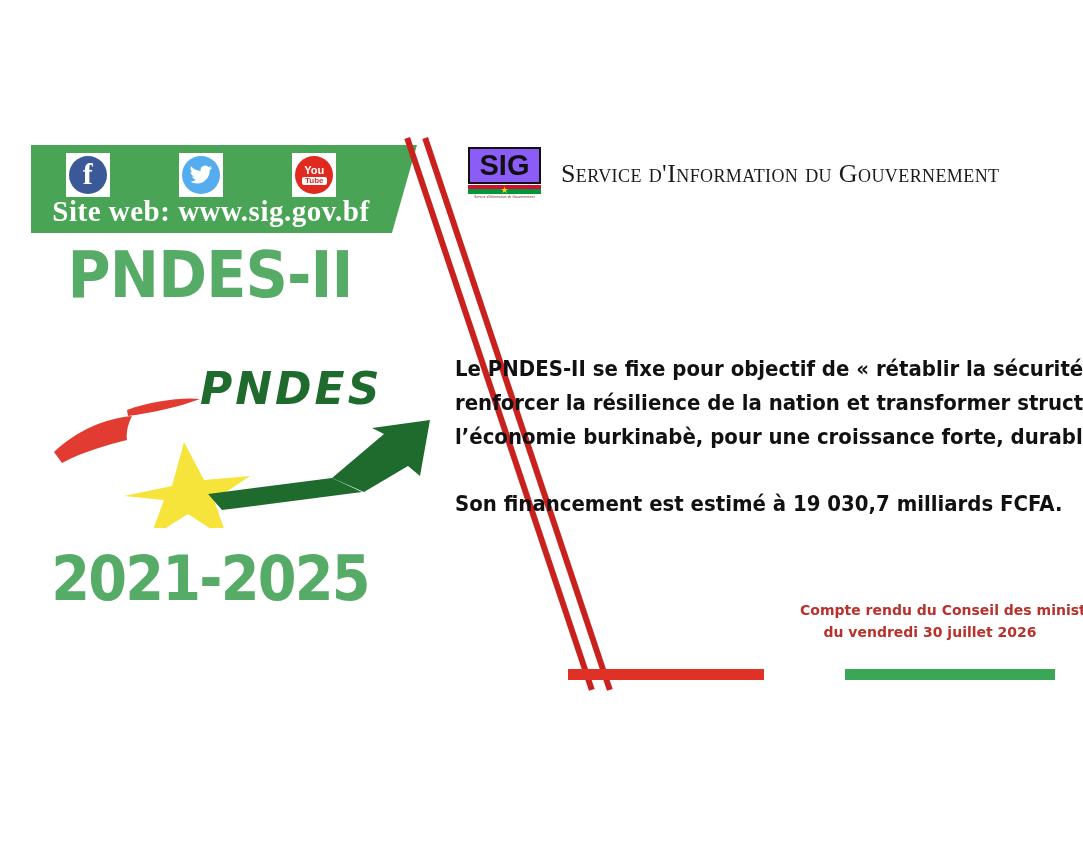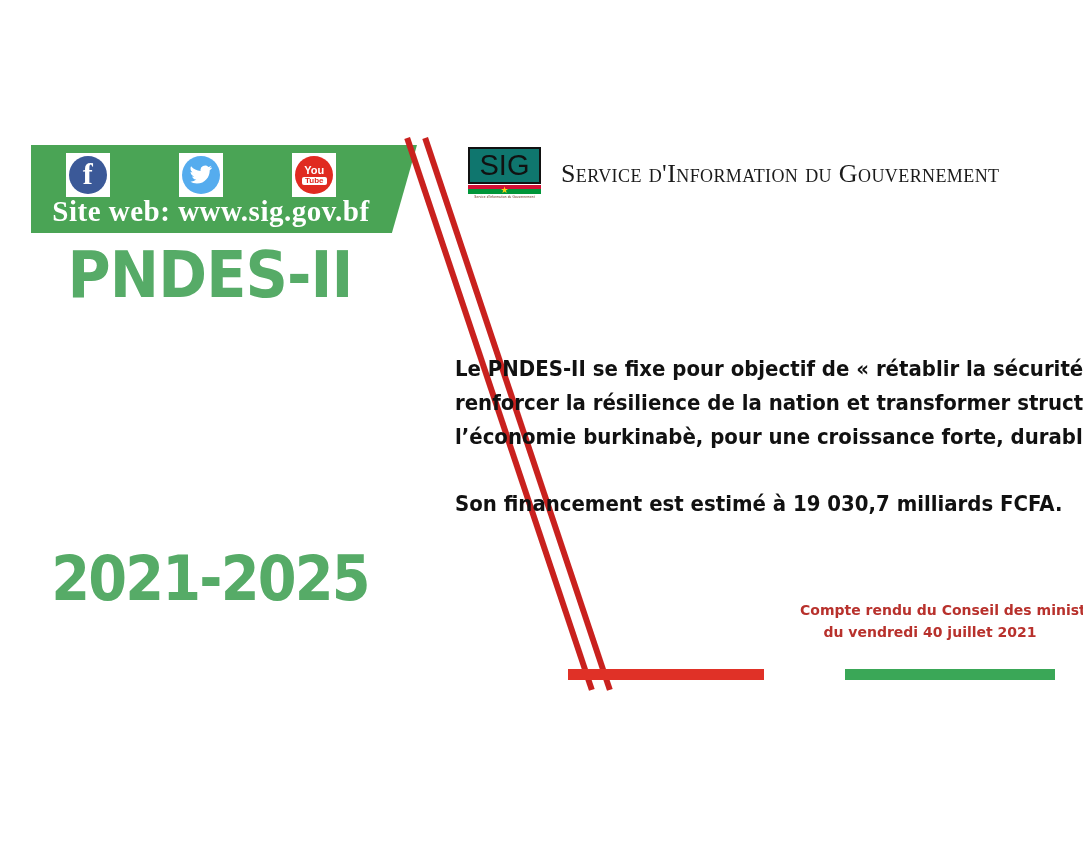--- a/index.html
+++ b/index.html
@@ -156,24 +156,24 @@
     left: 468px;
     top: 147px;
     display: flex;
     align-items: flex-start;
   }
   #sig-mark {
     width: 73px;
   }
   #sig-box {
     border: 2px solid #111111;
-    background: #0f766e;
+    background: #8b5cf6;
     text-align: center;
     font-family: "Liberation Sans", sans-serif;
-    font-weight: normal;
+    font-weight: bold;
     font-size: 29px;
     line-height: 1.05;
     color: #111111;
     padding: 1px 0 2px 0;
     letter-spacing: 0px;
   }
   #sig-flag {
     height: 9px;
     width: 100%;
     position: relative;
@@ -325,20 +325,35 @@
           <span class="yt-tube">Tube</span>
         </div>
       </div>
 
     </div>
     <div id="site-web-text">Site web: www.sig.gov.bf</div>
   </div>
 
   <div id="left-title">PNDES-II</div>
 
+  <div id="pndes-emblem">
+    <svg width="420" height="160" viewBox="0 0 420 160" aria-hidden="true">
+
+      <path d="M95 42 C120 33, 150 29, 168 31 C150 38, 120 45, 96 48 Z" fill="#e23b32"></path>
+
+      <path d="M22 84 C45 62, 75 50, 100 48 C96 56, 94 64, 95 72 C78 76, 50 84, 30 95 Z" fill="#e23b32"></path>
+
+      <path d="M92 128 L140 118 L152 74 L172 112 L218 108 L182 132 L196 172 L156 146 L118 170 L132 132 Z" fill="#f6e43a"></path>
+
+      <path d="M176 126 L300 110 L330 124 L190 142 Z" fill="#1f6b2e"></path>
+      <path d="M300 110 L352 66 L340 60 L398 52 L388 108 L376 98 L332 124 Z" fill="#1f6b2e"></path>
+
+      <text x="168" y="36" font-family="DejaVu Sans, sans-serif" font-style="italic" font-weight="bold" font-size="44" fill="#1f6b2e" letter-spacing="3">PNDES</text>
+    </svg>
+  </div>
 
   <div id="left-years">2021-2025</div>
 
   <div class="diag-line" style="left:410px; top:137px; width:582px; height:6px; transform: rotate(71.5deg);"></div>
   <div class="diag-line" style="left:428px; top:137px; width:582px; height:6px; transform: rotate(71.5deg);"></div>
 
   <div id="sig-logo-row">
     <div id="sig-mark">
       <div id="sig-box">SIG</div>
       <div id="sig-flag">
@@ -353,19 +368,19 @@
   <div id="body-block">
     <span class="ln">Le PNDES-II se fixe pour objectif de « rétablir la sécurité et la paix,</span>
     <span class="ln">renforcer la résilience de la nation et transformer structurellement</span>
     <span class="ln">l’économie burkinabè, pour une croissance forte, durable et inclusive ».</span>
   </div>
 
   <div id="financing-line">Son financement est estimé à 19 030,7 milliards FCFA.</div>
 
   <div id="source-note">
     <span class="ln">Compte rendu du Conseil des ministres</span>
-    <span class="ln">du vendredi 40 juillet  2021</span>
+    <span class="ln">du vendredi 30 juillet  2026</span>
   </div>
 
   <div id="bar-red"></div>
   <div id="bar-green"></div>
 
 </div>
 
 </body></html>

